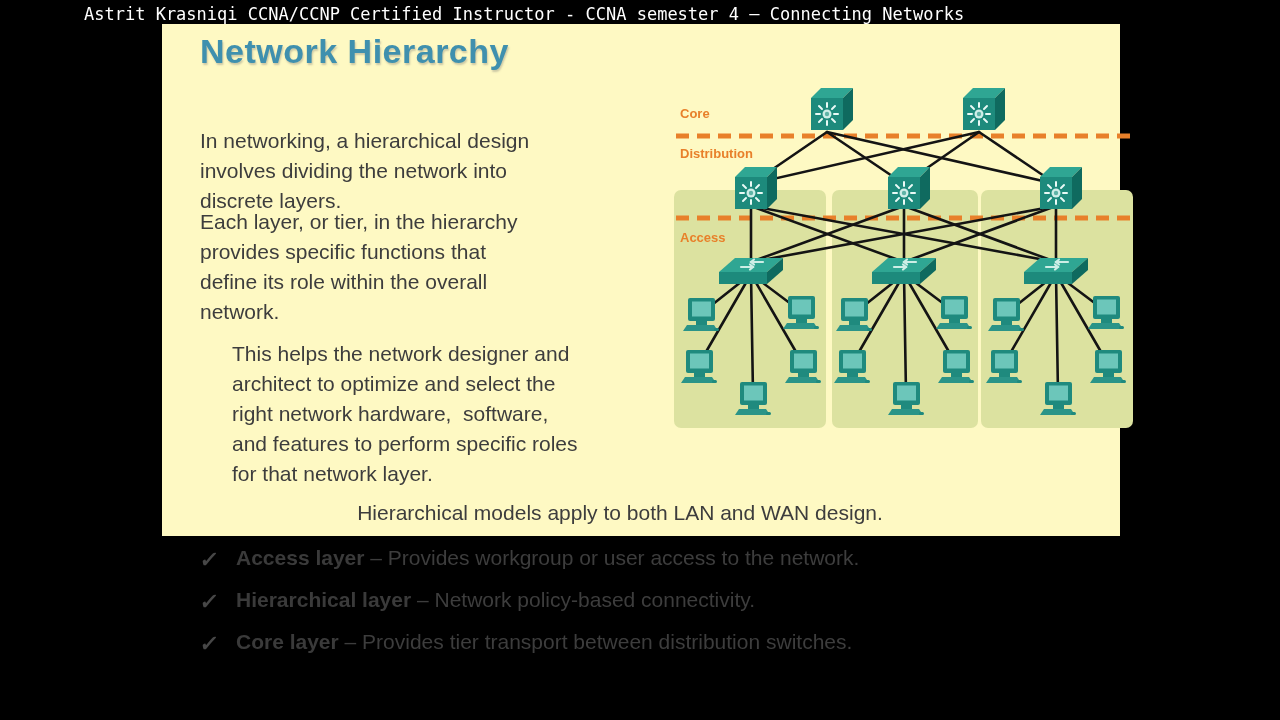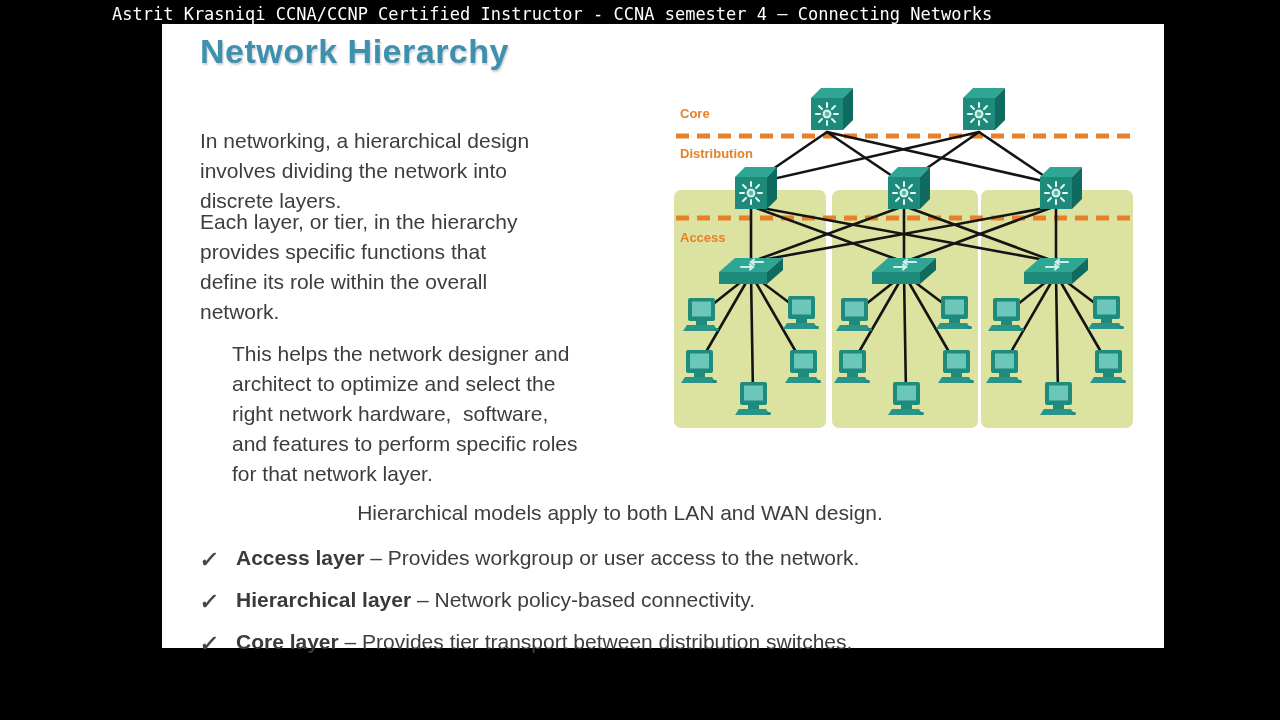--- a/index.html
+++ b/index.html
@@ -3,25 +3,25 @@
 <meta charset="utf-8">
 <style>
   html,body{margin:0;padding:0;}
   body{
     width:1280px;height:720px;background:#000;position:relative;overflow:hidden;
     font-family:"Liberation Sans",sans-serif;
   }
   .topbar{
     position:absolute;left:0;top:0;width:1280px;height:28px;background:#000;
     color:#fff;font-family:"DejaVu Sans Mono",monospace;font-size:17px;
-    display:flex;align-items:center;box-sizing:border-box;padding-left:112px;
+    display:flex;align-items:center;box-sizing:border-box;padding-left:84px;
     white-space:nowrap;
   }
   .slide{
-    position:absolute;left:162px;top:24px;width:958px;height:624px;background:#ffffff;padding-left:44px;
+    position:absolute;left:162px;top:24px;width:958px;height:512px;background:#fef9c3;
   }
   .slide-title{
     position:absolute;left:38px;top:8px;font-size:34px;font-weight:bold;
     color:#3f90ae;letter-spacing:0.5px;
     text-shadow:1px 2px 2px rgba(110,110,110,0.35);
   }
   .para{
     position:absolute;left:38px;width:450px;font-size:21px;line-height:30px;
     color:#3d3d3d;white-space:pre-wrap;
   }

